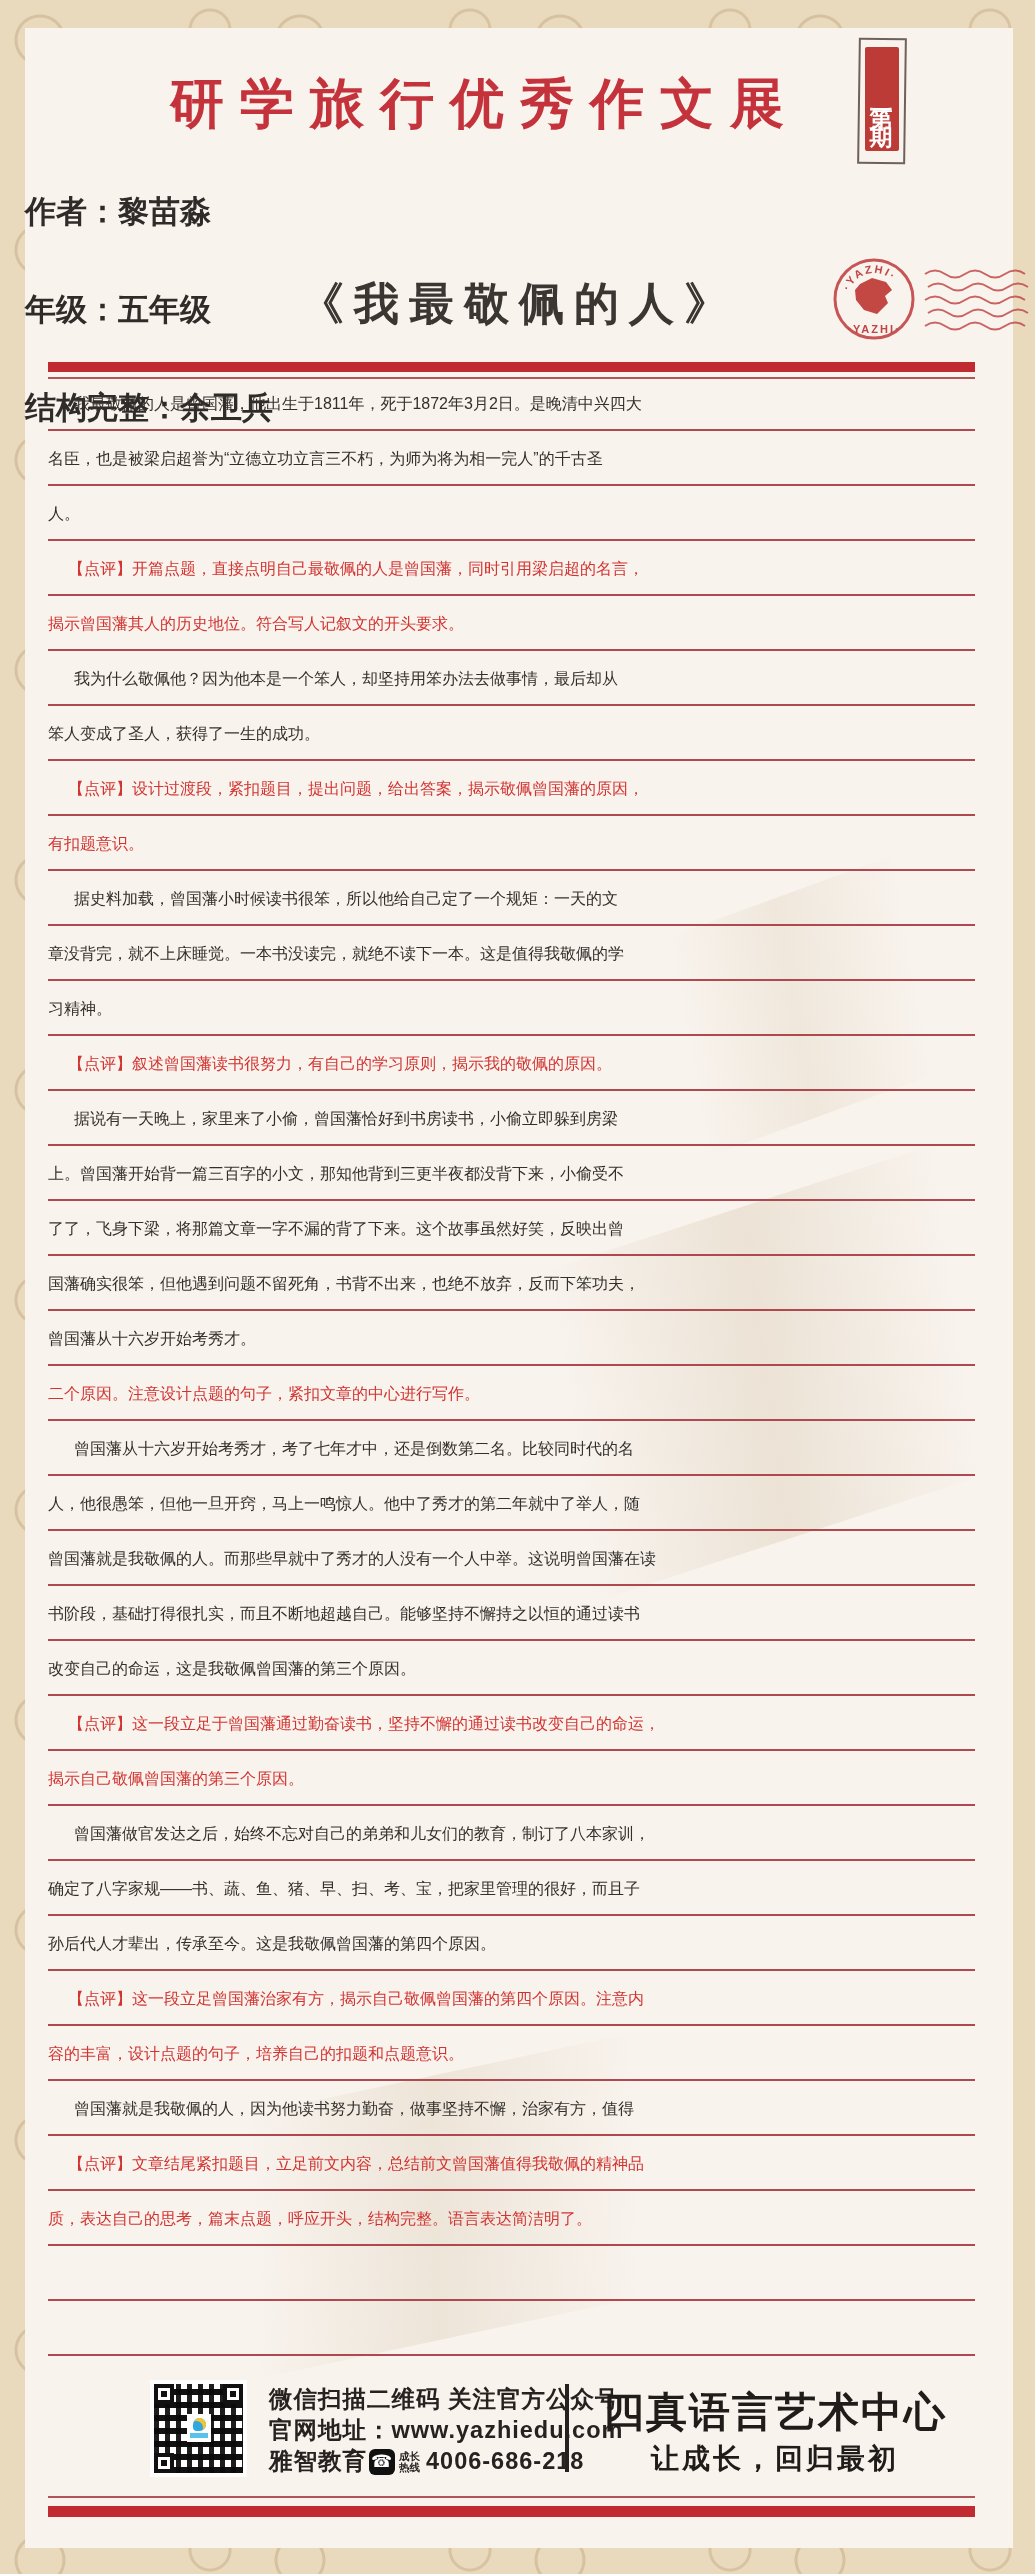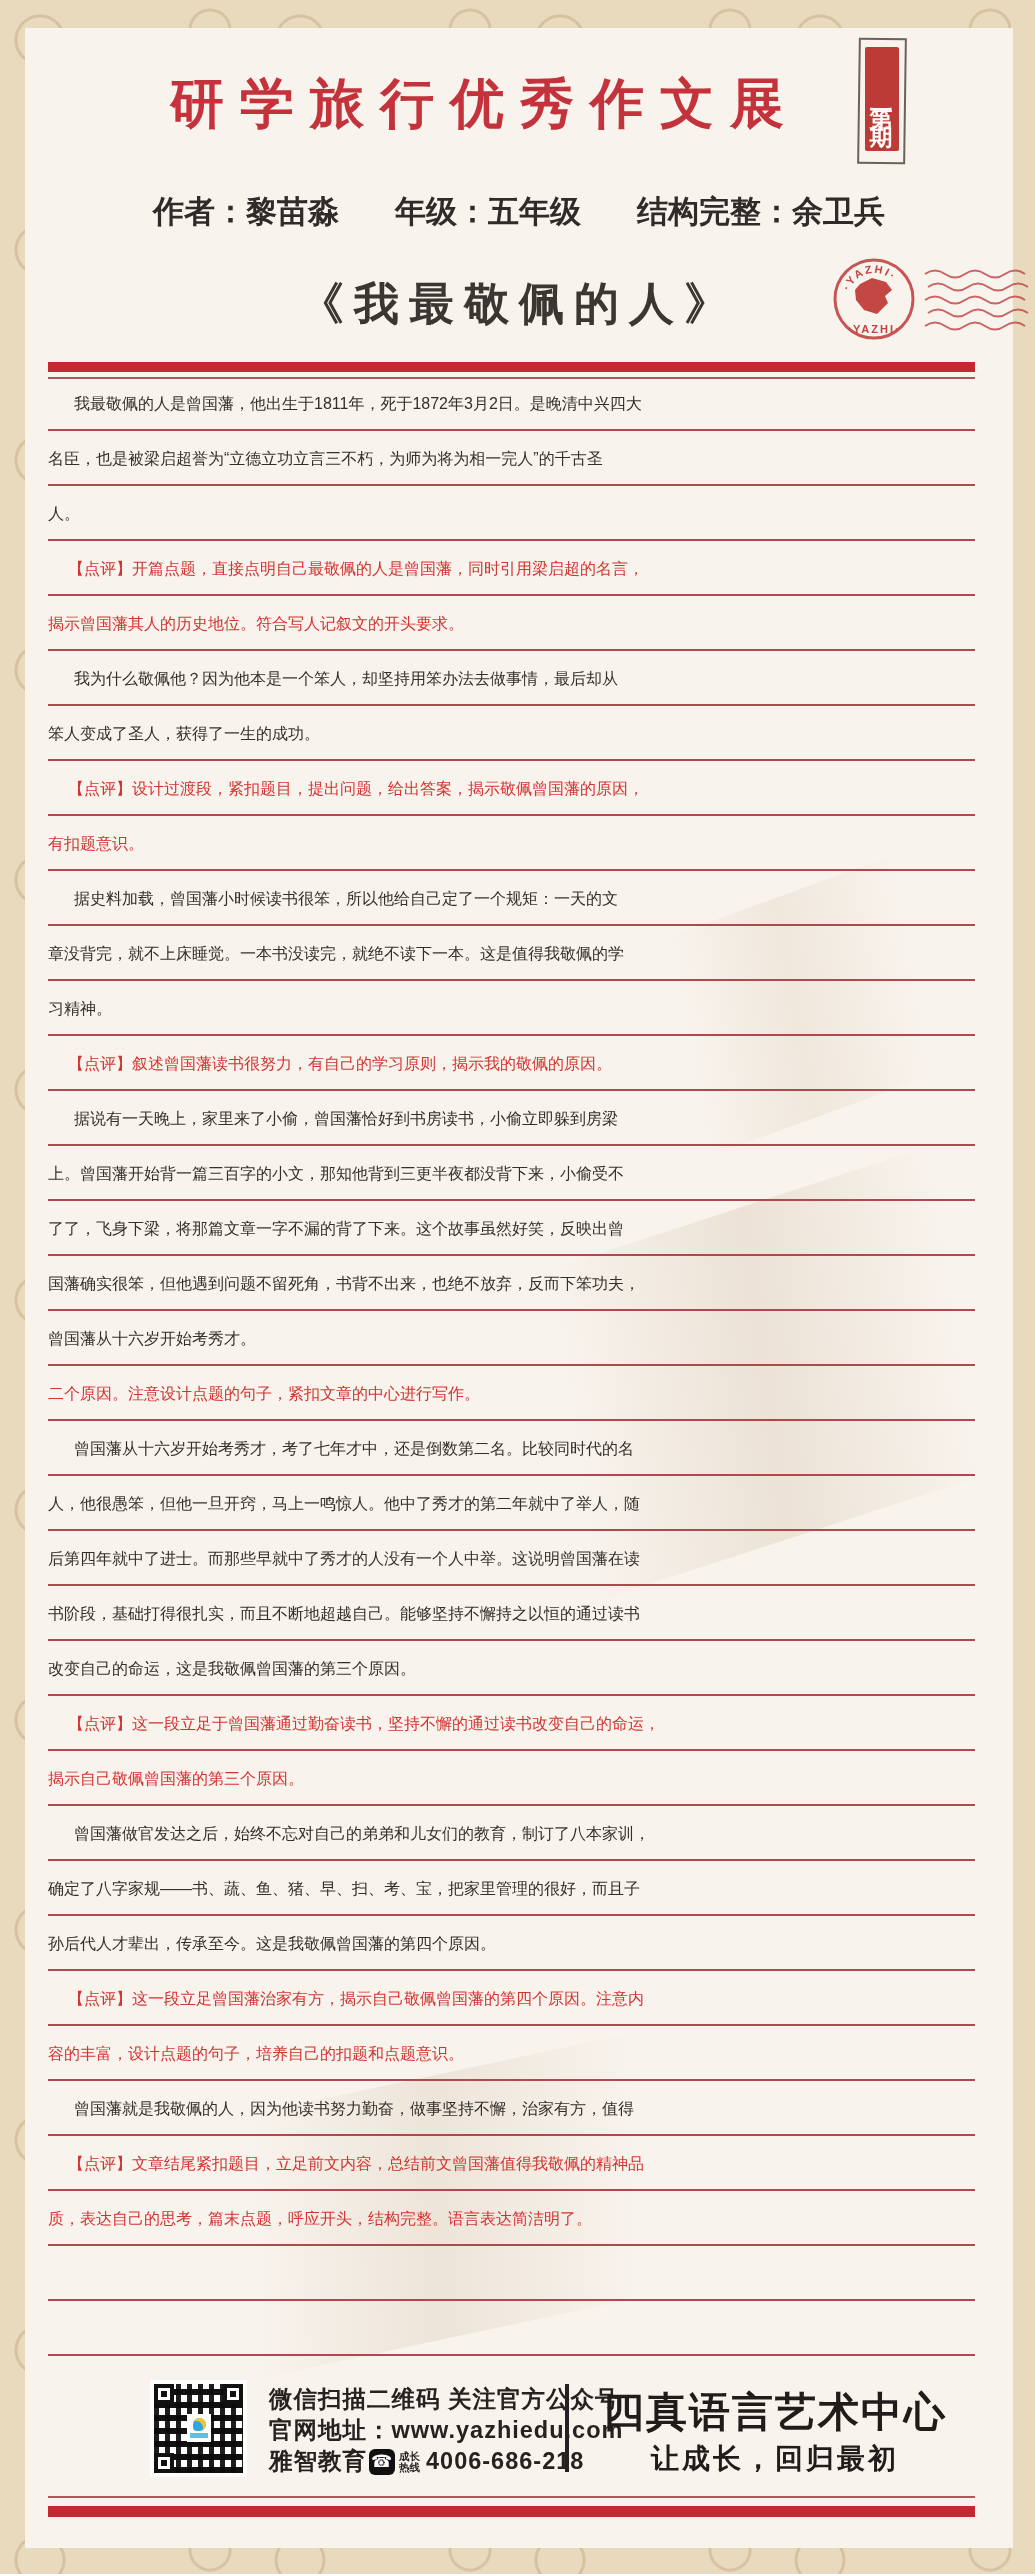--- a/index.html
+++ b/index.html
@@ -37,21 +37,21 @@
     border:2px solid #564740;transform:rotate(.8deg);opacity:.85;}
   .issue-seal .block{position:absolute;left:7px;top:9px;width:34px;height:104px;
     background:#bc3b36;border-radius:2px;color:#fff;
     writing-mode:vertical-rl;text-orientation:upright;
     font-size:23px;font-weight:bold;letter-spacing:9px;
     display:flex;align-items:center;justify-content:center;padding-top:4px;box-sizing:border-box;}
 
   .meta-row{
     position:absolute;left:0;top:163px;width:988px;
     display:flex;justify-content:center;gap:56px;
-    font-size:31px;font-weight:bold;color:#2e2b29;
+    font-size:31px;font-weight:bold;color:#2e2b29;flex-direction:column;
   }
   .essay-title{
     position:absolute;left:0;top:246px;width:988px;text-align:center;
     font-size:45px;font-weight:bold;color:#3a3632;letter-spacing:10px;
   }
   .postmark{position:absolute;left:805px;top:224px;width:200px;height:95px;}
 
   .rule-top{position:absolute;left:23px;top:334px;width:927px;}
   .rule-top .bar{height:10px;background:#c02a30;}
   .rule-top .thin{height:2px;background:#b2555a;margin-top:5px;}
@@ -161,21 +161,21 @@
       <div class="line essay">习精神。</div>
       <div class="line comment first">【点评】叙述曾国藩读书很努力，有自己的学习原则，揭示我的敬佩的原因。</div>
       <div class="line essay first">据说有一天晚上，家里来了小偷，曾国藩恰好到书房读书，小偷立即躲到房梁</div>
       <div class="line essay">上。曾国藩开始背一篇三百字的小文，那知他背到三更半夜都没背下来，小偷受不</div>
       <div class="line essay">了了，飞身下梁，将那篇文章一字不漏的背了下来。这个故事虽然好笑，反映出曾</div>
       <div class="line essay">国藩确实很笨，但他遇到问题不留死角，书背不出来，也绝不放弃，反而下笨功夫，</div>
       <div class="line essay">曾国藩从十六岁开始考秀才。</div>
       <div class="line comment">二个原因。注意设计点题的句子，紧扣文章的中心进行写作。</div>
       <div class="line essay first">曾国藩从十六岁开始考秀才，考了七年才中，还是倒数第二名。比较同时代的名</div>
       <div class="line essay">人，他很愚笨，但他一旦开窍，马上一鸣惊人。他中了秀才的第二年就中了举人，随</div>
-      <div class="line essay">后第四年就中了进士。而那些早就中了秀才的人没有一个人中举。这说明曾国藩在读</div>
+      <div class="line essay">曾国藩就是我敬佩的人。而那些早就中了秀才的人没有一个人中举。这说明曾国藩在读</div>
       <div class="line essay">书阶段，基础打得很扎实，而且不断地超越自己。能够坚持不懈持之以恒的通过读书</div>
       <div class="line essay">改变自己的命运，这是我敬佩曾国藩的第三个原因。</div>
       <div class="line comment first">【点评】这一段立足于曾国藩通过勤奋读书，坚持不懈的通过读书改变自己的命运，</div>
       <div class="line comment">揭示自己敬佩曾国藩的第三个原因。</div>
       <div class="line essay first">曾国藩做官发达之后，始终不忘对自己的弟弟和儿女们的教育，制订了八本家训，</div>
       <div class="line essay">确定了八字家规——书、蔬、鱼、猪、早、扫、考、宝，把家里管理的很好，而且子</div>
       <div class="line essay">孙后代人才辈出，传承至今。这是我敬佩曾国藩的第四个原因。</div>
       <div class="line comment first">【点评】这一段立足曾国藩治家有方，揭示自己敬佩曾国藩的第四个原因。注意内</div>
       <div class="line comment">容的丰富，设计点题的句子，培养自己的扣题和点题意识。</div>
       <div class="line essay first">曾国藩就是我敬佩的人，因为他读书努力勤奋，做事坚持不懈，治家有方，值得</div>

